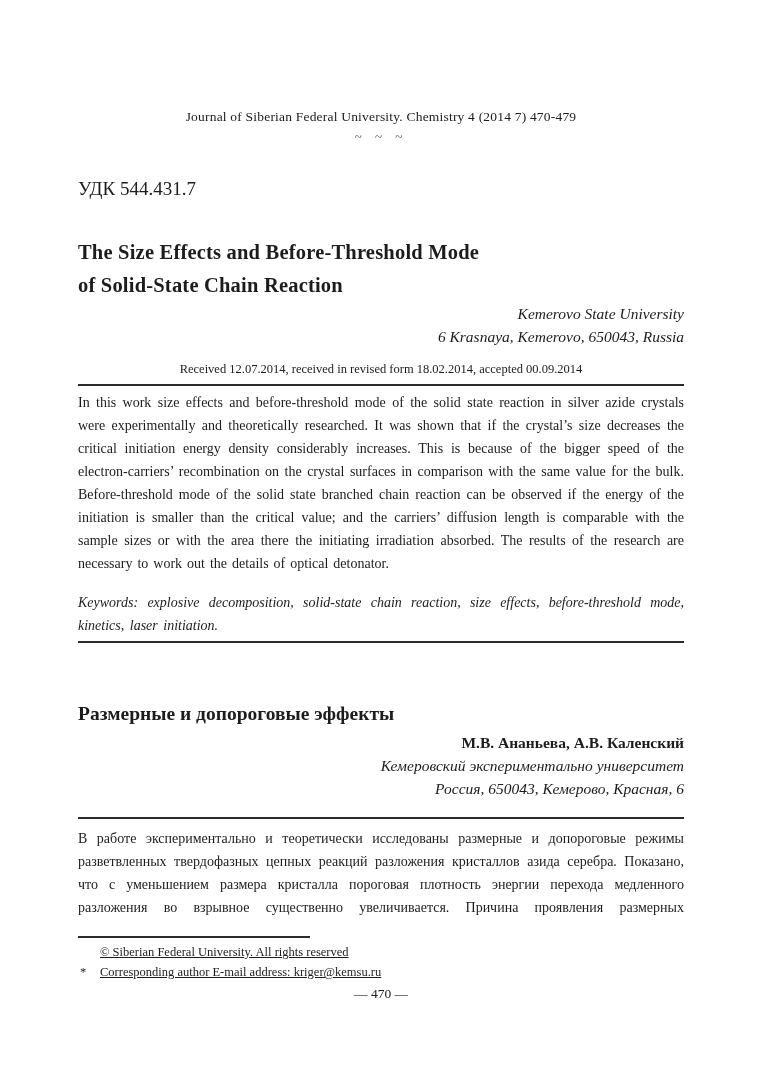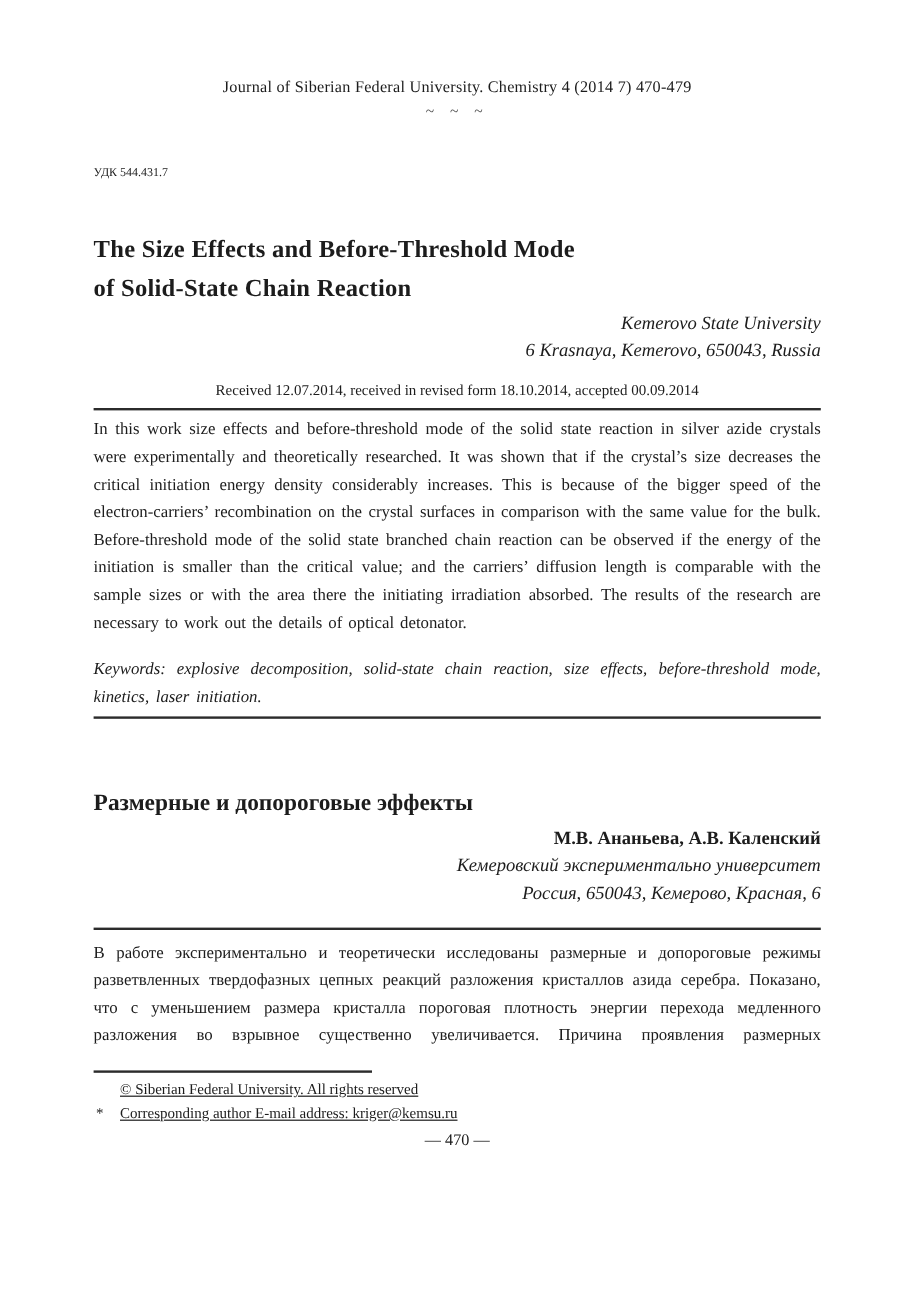--- a/index.html
+++ b/index.html
@@ -5,26 +5,26 @@
   html, body { margin: 0; padding: 0; background: #ffffff; }
   .page {
     position: relative;
     width: 760px;
     height: 1080px;
     margin: 0;
     background: #ffffff;
     color: #1c1c1c;
     font-family: "Liberation Serif", "DejaVu Serif", serif;
     box-sizing: border-box;
-    padding: 64px 76px 0 78px;
+    padding: 108px 76px 0 78px;
     overflow: hidden;
   }
   .journal-line { text-align: center; font-size: 13.5px; line-height: 17px; letter-spacing: 0.2px; }
   .ornament { text-align: center; font-size: 13px; line-height: 15px; margin-top: 4px; letter-spacing: 5px; color: #4a4a4a; }
-  .udk { margin-top: 36px; font-size: 10px; line-height: 18px; }
+  .udk { margin-top: 36px; font-size: 19px; line-height: 18px; }
   .title-en { margin-top: 38px; font-size: 20.5px; font-weight: bold; line-height: 33px; letter-spacing: 0.2px; }
   .authors-line { margin-top: 26px; text-align: right; font-weight: bold; font-size: 15.5px; line-height: 22px; }
   .affil-line { text-align: right; font-style: italic; font-size: 15.5px; line-height: 23px; }
   .received { margin-top: 13px; text-align: center; font-size: 12.5px; line-height: 16px; }
   .rule { height: 0; border-top: 2px solid #2b2b2b; }
   .rule-1 { margin-top: 7px; }
   .rule-2 { margin-top: 4px; }
   .rule-3 { margin-top: 17px; }
   .abstract {
     margin-top: 5px;
@@ -68,21 +68,21 @@
   <div class="udk">УДК 544.431.7</div>
 
   <div class="title-en">
     <div>The Size Effects and Before-Threshold Mode</div>
     <div>of Solid-State Chain Reaction</div>
   </div>
 
   <div class="affil-line">Kemerovo State University</div>
   <div class="affil-line">6 Krasnaya, Kemerovo, 650043, Russia</div>
 
-  <div class="received">Received 12.07.2014, received in revised form 18.10.2014, accepted 00.09.2014</div>
+  <div class="received">Received 12.07.2014, received in revised form 18.02.2014, accepted 00.09.2014</div>
 
   <div class="rule rule-1"></div>
 
   <div class="abstract">In this work size effects and before-threshold mode of the solid state reaction in silver azide crystals were experimentally and theoretically researched. It was shown that if the crystal’s size decreases the critical initiation energy density considerably increases. This is because of the bigger speed of the electron-carriers’ recombination on the crystal surfaces in comparison with the same value for the bulk. Before-threshold mode of the solid state branched chain reaction can be observed if the energy of the initiation is smaller than the critical value; and the carriers’ diffusion length is comparable with the sample sizes or with the area there the initiating irradiation absorbed. The results of the research are necessary to work out the details of optical detonator.</div>
 
   <div class="keywords">Keywords: explosive decomposition, solid-state chain reaction, size effects, before-threshold mode, kinetics, laser initiation.</div>
 
   <div class="rule rule-2"></div>
 
   <div class="title-ru">

